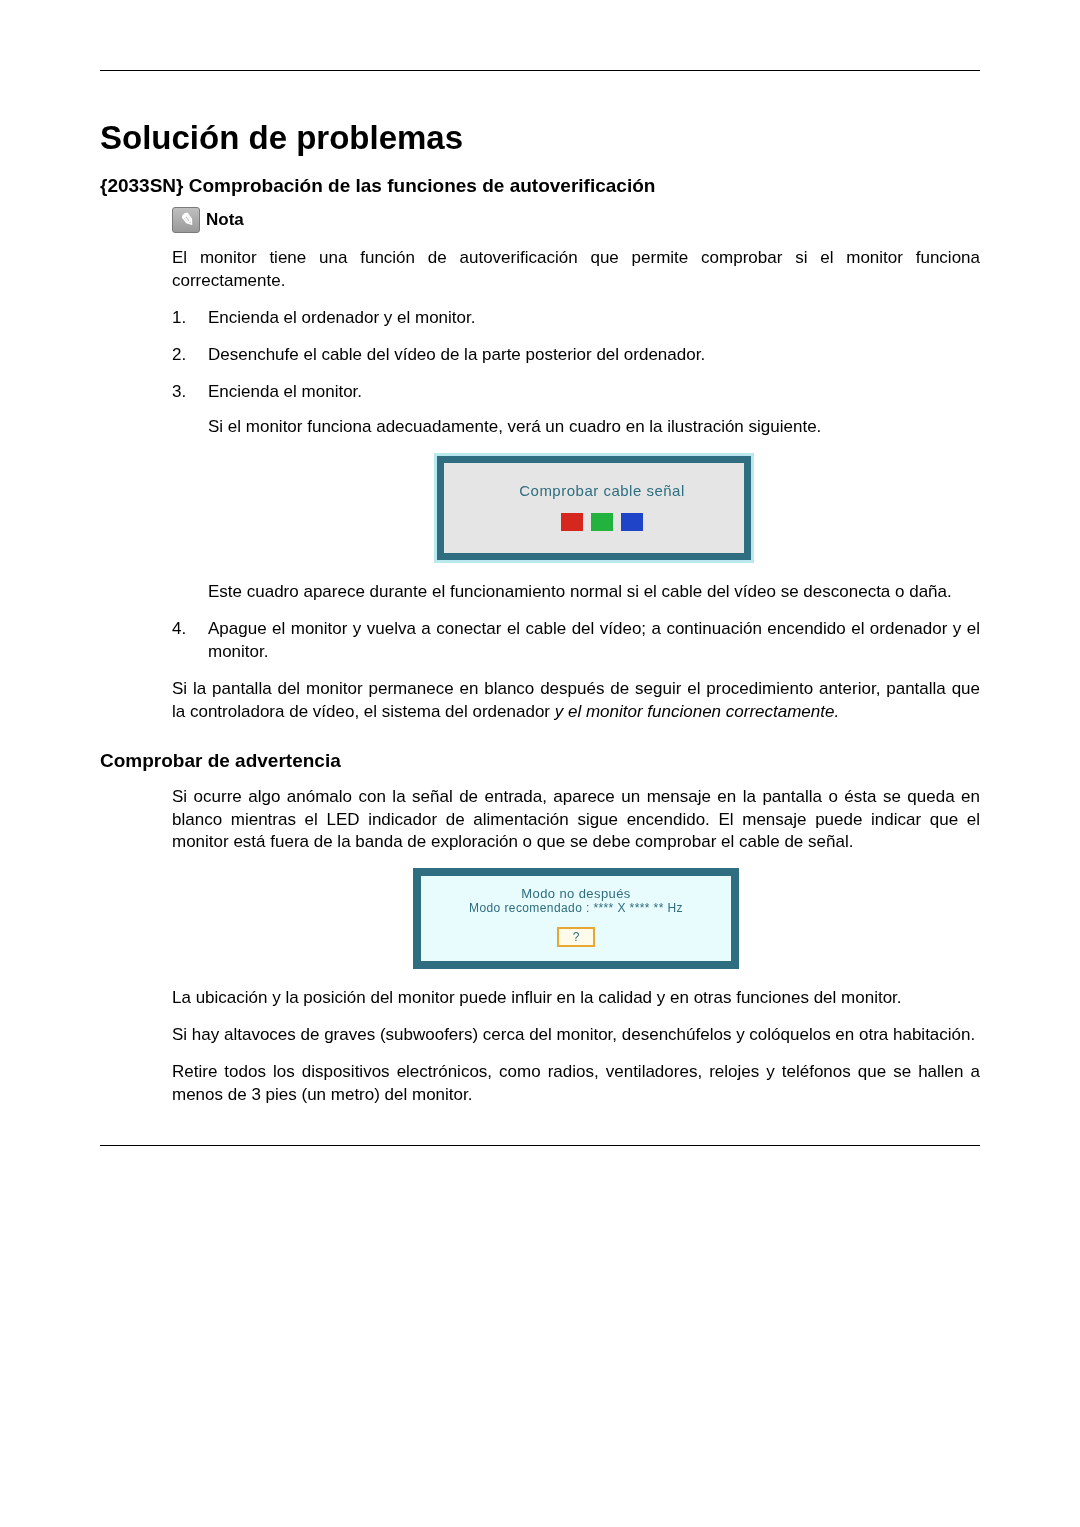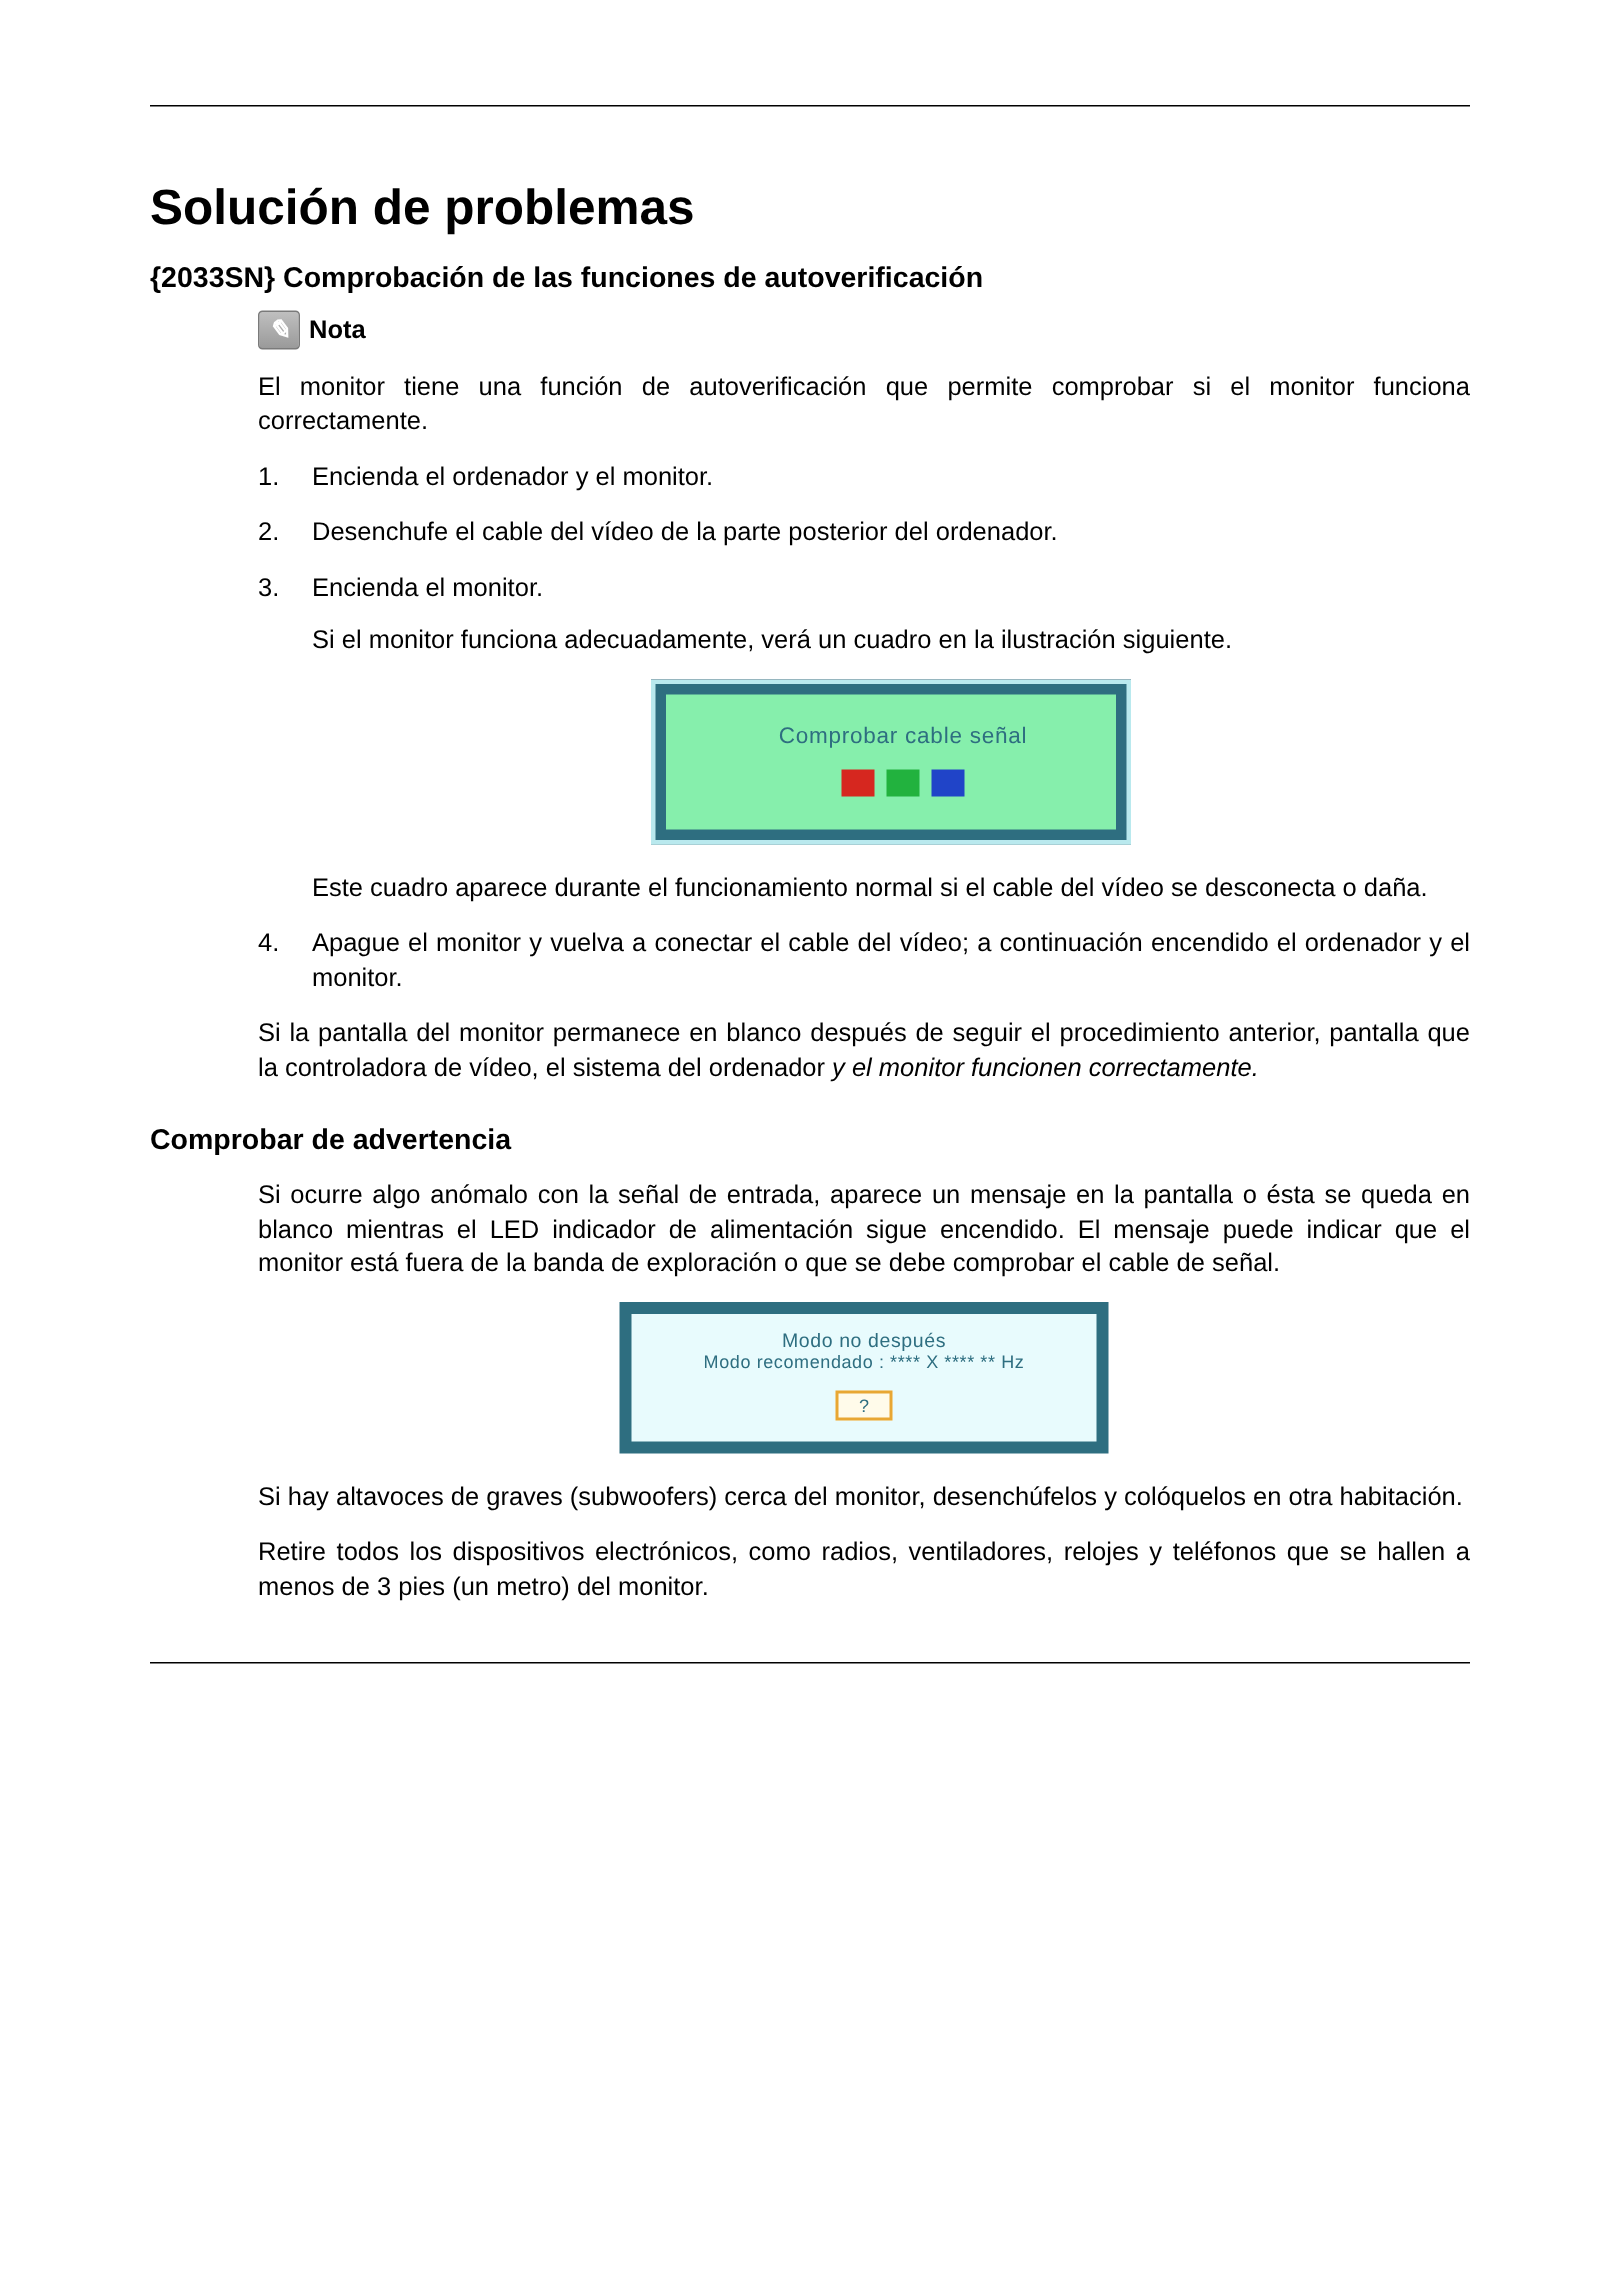--- a/index.html
+++ b/index.html
@@ -104,21 +104,21 @@
     justify-content: center;
     margin: 14px 0 18px 0;
   }
   .osd1 {
     width: 300px;
     background: #2e6e80;
     padding: 10px;
     box-shadow: 0 0 0 3px #b9e9ee inset;
   }
   .osd1-inner {
-    background: #86efac;
+    background: #e5e5e5;
     padding: 18px 10px 22px 26px;
     text-align: center;
   }
   .osd1-text {
     color: #2e6e80;
     font-size: 15px;
     margin-bottom: 12px;
     letter-spacing: 0.5px;
   }
   .rgb {
@@ -221,18 +221,19 @@
         <div class="osd2-inner">
           <div class="osd2-l1">Modo no después</div>
           <div class="osd2-l2">Modo recomendado : **** X **** ** Hz</div>
           <span class="osd2-btn">?</span>
         </div>
       </div>
     </div>
   </div>
 
   <div class="indent">
+    <p>La ubicación y la posición del monitor puede influir en la calidad y en otras funciones del monitor.</p>
     <p>Si hay altavoces de graves (subwoofers) cerca del monitor, desenchúfelos y colóquelos en otra habitación.</p>
     <p>Retire todos los dispositivos electrónicos, como radios, ventiladores, relojes y teléfonos que se hallen a menos de 3 pies (un metro) del monitor.</p>
   </div>
 
   <hr class="hr-bottom">
 </div>
 
 </body></html>

